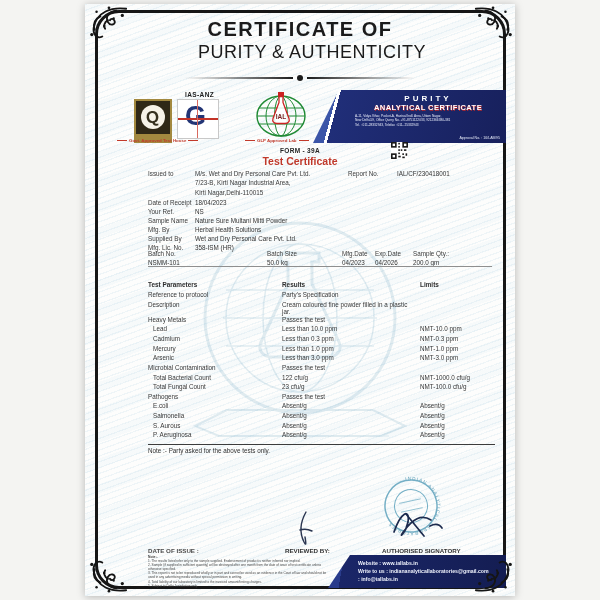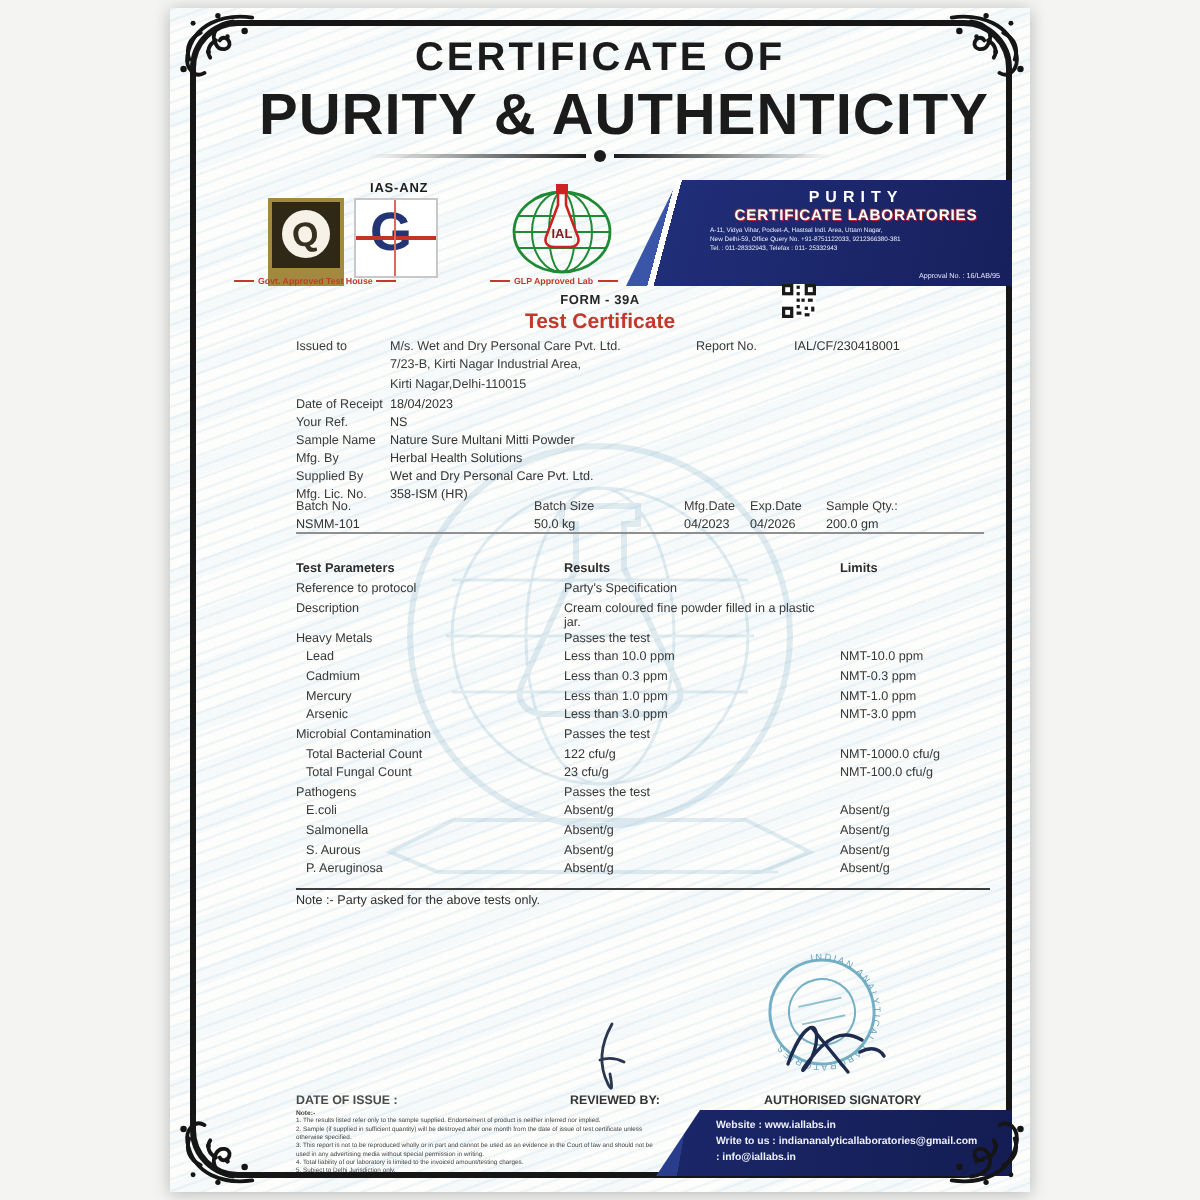--- a/index.html
+++ b/index.html
@@ -29,21 +29,21 @@
   }
   .corner{position:absolute;width:42px;height:42px;z-index:6;}
   .corner svg{width:100%;height:100%;}
   .corner.tl{left:2px;top:0;}
   .corner.tr{right:0;top:0;transform:scaleX(-1);}
   .corner.bl{left:2px;bottom:1px;transform:scaleY(-1);}
   .corner.br{right:0;bottom:1px;transform:scale(-1,-1);}
 
   .title-wrap{position:absolute;left:0;right:0;top:14px;text-align:center;z-index:2;color:#1b1b1b;}
   .title-line1{font-size:20px;font-weight:600;letter-spacing:1.5px;}
-  .title-line2{font-size:29px;font-weight:700;letter-spacing:.5px;margin-top:1px;padding-left:24px;}
+  .title-line2{font-size:18px;font-weight:400;letter-spacing:.5px;margin-top:1px;padding-left:24px;}
   .divider{position:absolute;left:50%;top:71px;transform:translateX(-50%);width:232px;display:flex;align-items:center;z-index:2;}
   .divider .dline{flex:1;height:2px;}
   .divider .dline.left{background:linear-gradient(to right,rgba(0,0,0,0),#1c1c1c);}
   .divider .dline.right{background:linear-gradient(to left,rgba(0,0,0,0),#1c1c1c);}
   .divider .ddot{width:6px;height:6px;border-radius:50%;background:#1c1c1c;margin:0 4px;}
 
   
   .iso-logo{position:absolute;left:49px;top:95px;width:38px;height:44px;background:#2f2817;border:2px solid #a3893f;box-sizing:border-box;z-index:2;}
   .iso-logo .iso-circle{position:absolute;left:5px;top:4px;width:24px;height:24px;background:#f6f2e8;border-radius:50%;display:flex;align-items:center;justify-content:center;}
   .iso-logo .iso-mark{font-size:17px;font-weight:800;color:#35301f;transform:rotate(-8deg);line-height:1;}
@@ -256,21 +256,21 @@
       <path d="M8 18 h44 M6 26 h48 M8 34 h44" stroke-width="1"></path>
     </g>
     <rect x="27" y="2" width="6" height="4.5" fill="#c22"></rect>
     <path d="M28 6.5 v6 l-6 16 c-1 3 1 5 4 5 h8 c3 0 5 -2 4 -5 l-6 -16 v-6 z" fill="#ffffff" fill-opacity=".85" stroke="#c22" stroke-width="1.3"></path>
     <text x="30" y="29" font-size="6.5" font-weight="bold" fill="#7a1f1f" text-anchor="middle" font-family="Liberation Sans, sans-serif">IAL</text>
   </svg>
   <div class="caption-red cap-glp">GLP Approved Lab</div>
 
   <div class="banner">
     <div class="lab-name1">PURITY</div>
-    <div class="lab-name2">CERTIFICATE LABORATORIES</div>
+    <div class="lab-name2">ANALYTICAL CERTIFICATE</div>
     <div class="lab-address">
       <div>A-11, Vidya Vihar, Pocket-A, Hastsal Indl. Area, Uttam Nagar,</div>
       <div>New Delhi-59, Office Query No. +91-8751122033, 9212366380-381</div>
       <div>Tel. : 011-28332943, Telefax : 011- 25332943</div>
     </div>
     <div class="lab-approval">Approval No. : 16/LAB/95</div>
   </div>
 
   <div class="form-head">
     <div class="form-no">FORM - 39A</div>

